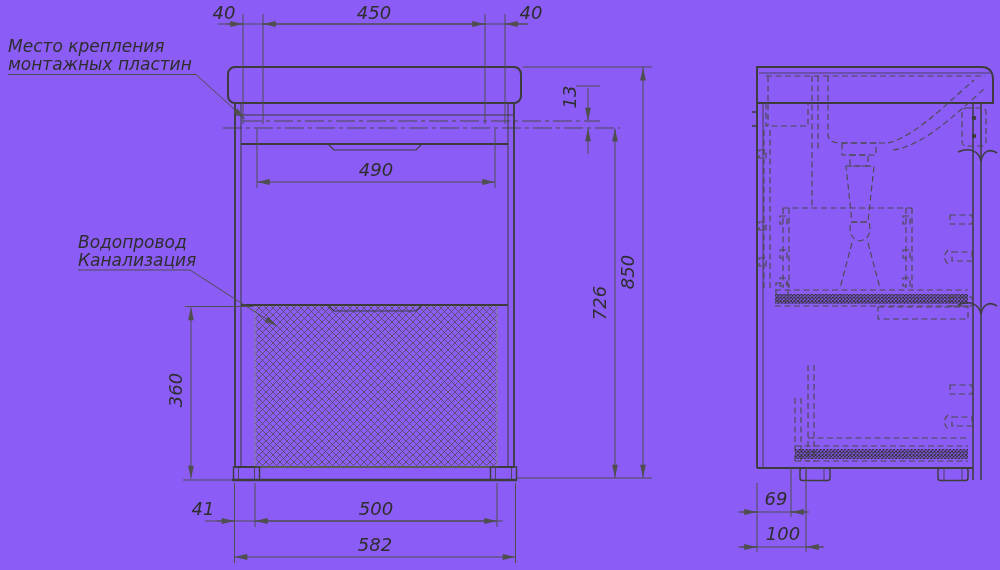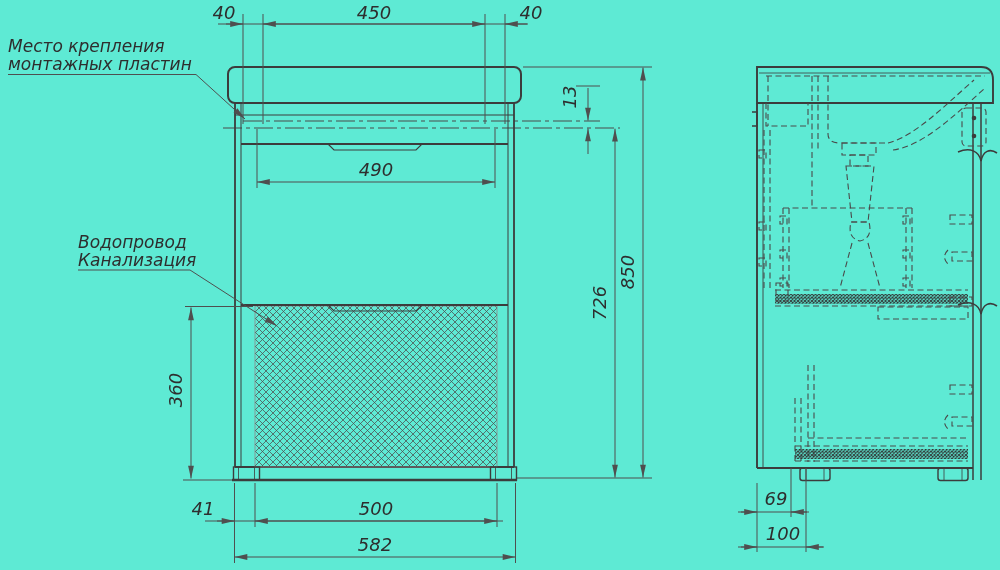--- a/index.html
+++ b/index.html
@@ -1,16 +1,16 @@
 <!DOCTYPE html>
 <html><head>
 <meta charset="utf-8">
 <style>
   html,body{margin:0;padding:0;background:#ffffff;}
-  .canvas{position:relative;width:1000px;height:570px;background:#5eead4;overflow:hidden;
+  .canvas{position:relative;width:1000px;height:570px;background:#8b5cf6;overflow:hidden;
           font-family:"DejaVu Sans",sans-serif;}
   svg{display:block;}
   text{font-family:"DejaVu Sans",sans-serif;font-style:italic;fill:#2e2e2e;}
   .dim{font-size:18px;}
   .dimr{font-size:18px;}
   .lbl{font-size:17px;}
   .obj{stroke:#3c3c3c;fill:none;}
   .thin{stroke:#4f4f4f;stroke-width:1;fill:none;}
   .dash{stroke:#4a4a4a;stroke-width:1.1;fill:none;stroke-dasharray:6 3.5;}
   .cline{stroke:#4a4a4a;stroke-width:1;fill:none;stroke-dasharray:19 4 4 4;}

